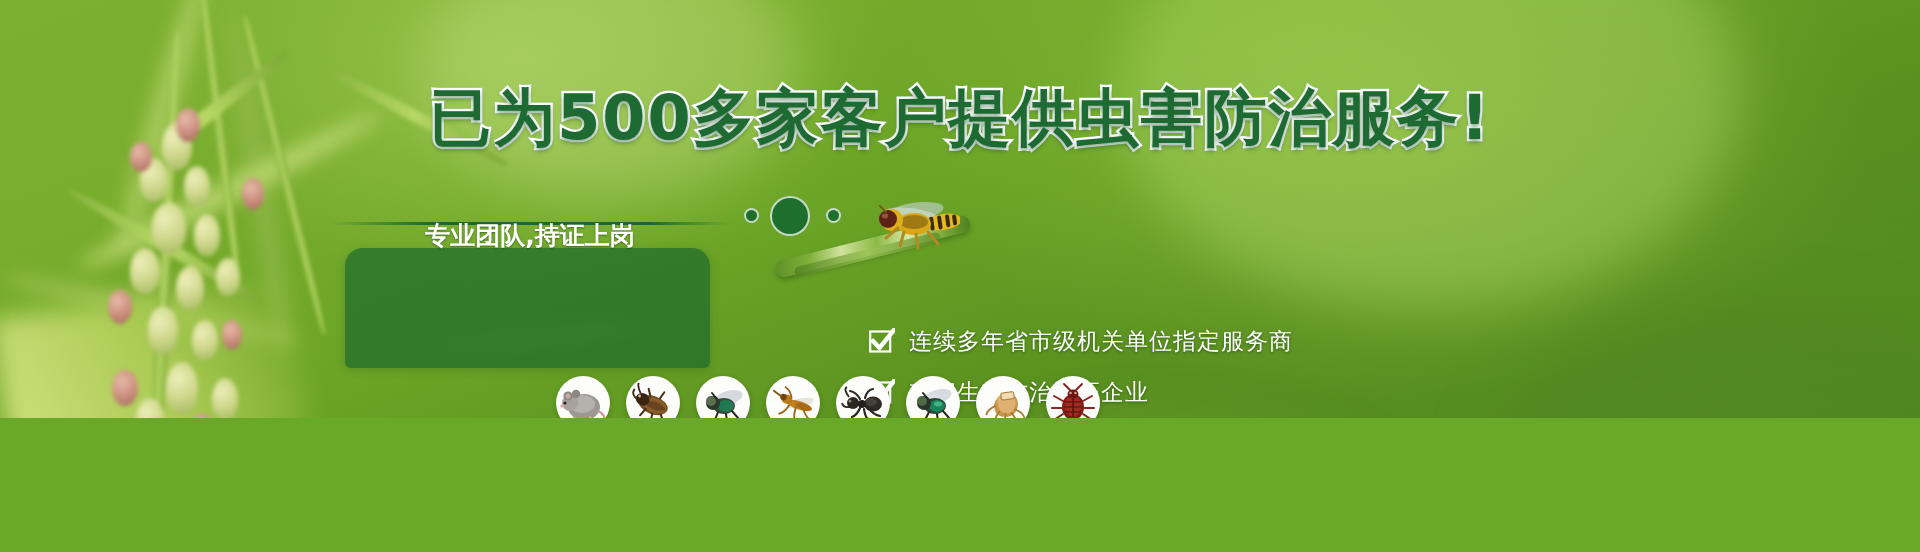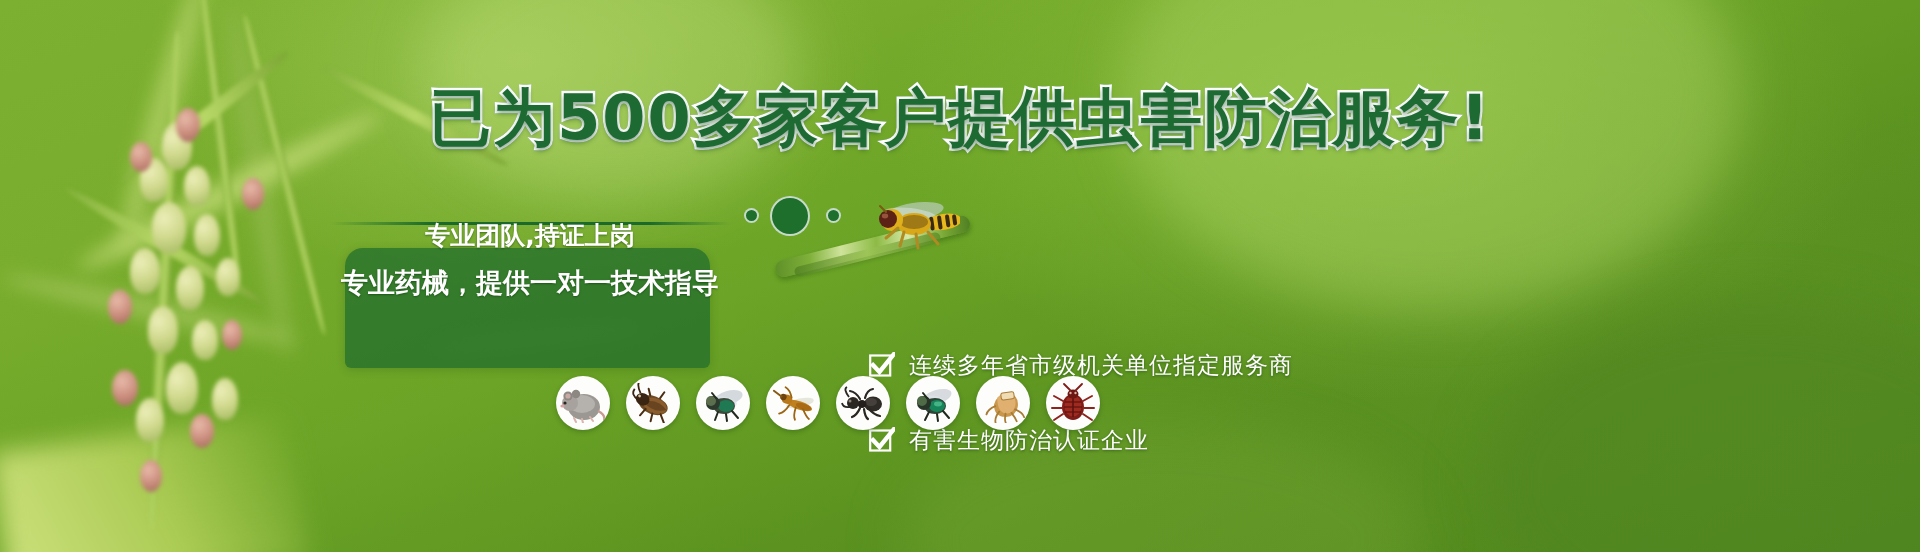--- a/index.html
+++ b/index.html
@@ -2,21 +2,21 @@
 <html><head>
 <meta charset="utf-8">
 <style>
   * { margin:0; padding:0; box-sizing:border-box; }
   html,body { width:1920px; height:552px; overflow:hidden; }
   body {
     font-family:"DejaVu Sans","Liberation Sans",sans-serif;
     background:#6aa82a;
   }
   #banner {
-    position:relative; width:1920px; height:552px; overflow:hidden;
+    position:relative; width:1920px; height:418px; overflow:hidden;
     background:
       radial-gradient(ellipse 700px 400px at 1380px 120px, rgba(150,200,70,.55), rgba(0,0,0,0) 70%),
       radial-gradient(ellipse 900px 500px at 1750px 430px, rgba(96,150,40,.55), rgba(0,0,0,0) 72%),
       radial-gradient(ellipse 520px 330px at 520px 60px, rgba(190,225,120,.40), rgba(0,0,0,0) 70%),
       linear-gradient(160deg,#7cb030 0%,#79ad2d 22%,#6ba426 45%,#59901f 70%,#4b8419 100%);
     text-decoration: underline;
   }
 
   
   .bgLayer { position:absolute; inset:0; }
@@ -87,21 +87,21 @@
   #flyStem .sLeaf2 {
     position:absolute; left:18px; top:26px; width:150px; height:10px;
     border-radius:6px; opacity:.8;
     background:linear-gradient(100deg,#4f801f,#9cc457,#5b8c25);
   }
   #hoverfly { position:absolute; left:852px; top:198px; width:108px; height:52px; }
 
   
   #checklist { position:absolute; left:868px; top:326px; display:flex;
                flex-direction:column; gap:20px; }
-  .chkRow { display:flex; align-items:center; gap:14px;margin-top:24px; }
+  .chkRow { display:flex; align-items:center; gap:14px; }
   .chkBox { width:27px; height:27px; flex:0 0 27px; position:relative; }
   .chkRow .lbl { color:#ffffff; font-size:23px; letter-spacing:1px;
                  white-space:nowrap; text-shadow:0 1px 3px rgba(0,40,5,.5); }
 
   
   #pestRow { position:absolute; left:556px; top:376px; display:flex; gap:16px; }
   .pest { width:54px; height:54px; border-radius:50%; background:#fdfdfb;
           box-shadow:0 2px 5px rgba(0,40,0,.25);
           display:flex; align-items:center; justify-content:center; overflow:hidden; }
   .pest svg { display:block; }
@@ -164,21 +164,20 @@
   </div>
 
   <div id="divider"></div>
   <div class="dot" id="dotA"></div>
   <div class="dot" id="dotB"></div>
   <div class="dot" id="dotC"></div>
 
   <div id="infoBox"></div>
   <div id="infoText">
     <div class="ln ln1">专业团队,持证上岗</div>
-    <div class="ln ln3">专业药械，提供一对一技术指导</div>
   </div>
 
   <div id="flyStem">
     <div class="sLeaf"></div>
     <div class="sLeaf2"></div>
   </div>
   <div id="hoverfly">
     <svg width="108" height="52" viewBox="0 0 108 52">
 
       <ellipse cx="62" cy="14" rx="30" ry="9" fill="#cfd8e6" opacity=".55" transform="rotate(-9 62 14)"></ellipse>

